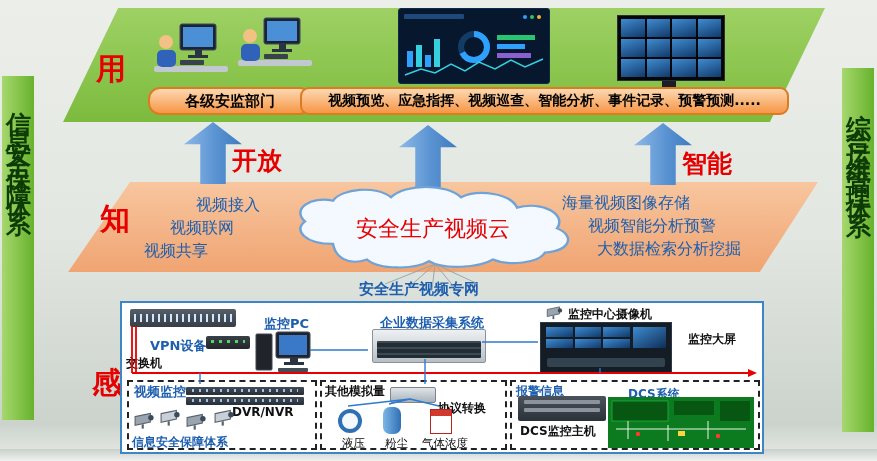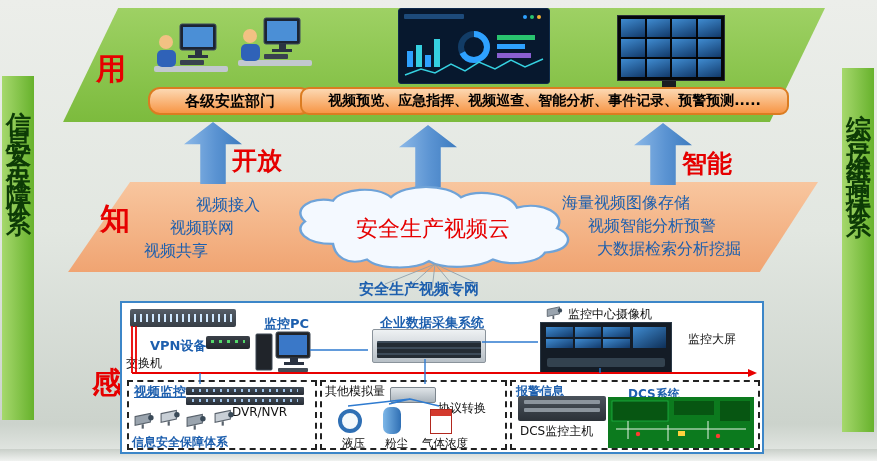--- a/index.html
+++ b/index.html
@@ -31,21 +31,21 @@
   .alabel{position:absolute;color:#e60000;font-weight:bold;font-size:25px;white-space:nowrap;}
   
   .kitem{position:absolute;color:#1d5fae;font-weight:normal;font-size:16px;white-space:nowrap;}
   .cloud-title{position:absolute;color:#e60000;font-weight:normal;font-size:22px;
         width:200px;text-align:center;white-space:nowrap;}
   .netlabel{position:absolute;color:#1d5fae;font-weight:bold;font-size:15px;white-space:nowrap;}
   
   .bottom-box{position:absolute;left:120px;top:301px;width:644px;height:153px;
         background:#fff;border:2px solid #3c86c8;box-sizing:border-box;}
   .lbl-blue{position:absolute;color:#1d5fae;font-weight:bold;font-size:13px;white-space:nowrap;}
-  .lbl-black{position:absolute;color:#111;font-weight:normal;font-size:12px;white-space:nowrap;}
+  .lbl-black{position:absolute;color:#111;font-weight:bold;font-size:12px;white-space:nowrap;}
   .lbl-small{position:absolute;color:#111;font-size:11.5px;white-space:nowrap;}
   .dash-box{position:absolute;border:2px dashed #222;box-sizing:border-box;}
   
   .dev-switch{position:absolute;background:linear-gradient(180deg,#565e68,#363d45);border-radius:2px;}
   .dev-switch i{display:block;margin:5px 4px;height:8px;
         background:repeating-linear-gradient(90deg,#cfe8ff 0 2px,transparent 2px 6px);}
   .dev-vpn{position:absolute;background:linear-gradient(180deg,#3a4048,#22262b);border-radius:2px;}
   .dev-vpn i{display:block;margin:4px 5px;height:3px;
         background:repeating-linear-gradient(90deg,#53d769 0 3px,transparent 3px 8px);}
   .dev-server{position:absolute;background:linear-gradient(180deg,#eef1f3,#b7bfc6);
@@ -227,21 +227,21 @@
       </div>
       <div class="cr-side"></div>
       <div class="cr-desk"></div>
     </div>
     <div class="lbl-black" style="left:566px;top:28px;">监控大屏</div>
 
     <div class="dash-box" style="left:5px;top:77px;width:190px;height:70px;"></div>
     <div class="dash-box" style="left:198px;top:77px;width:187px;height:70px;"></div>
     <div class="dash-box" style="left:388px;top:77px;width:250px;height:70px;"></div>
 
-    <div class="lbl-blue" style="left:12px;top:80px;text-decoration:underline;">视频监控</div>
+    <div class="lbl-blue" style="left:12px;top:80px;">视频监控</div>
     <div class="dev-dvr" style="left:64px;top:84px;width:118px;height:8px;">
         <i></i>
       </div>
     <div class="dev-dvr" style="left:64px;top:94px;width:118px;height:8px;">
         <i></i>
       </div>
     <div class="lbl-black" style="left:110px;top:102px;">DVR/NVR</div>
     <svg class="abs" style="left:12px;top:109px;" width="24" height="18" viewBox="0 0 22 16">
       <path d="M1,4 L15,1 L15,9 L1,12 Z" fill="#9aa4ae" stroke="#5a636d"></path>
         <circle cx="15.5" cy="5" r="2.5" fill="#3a4a58"></circle>

